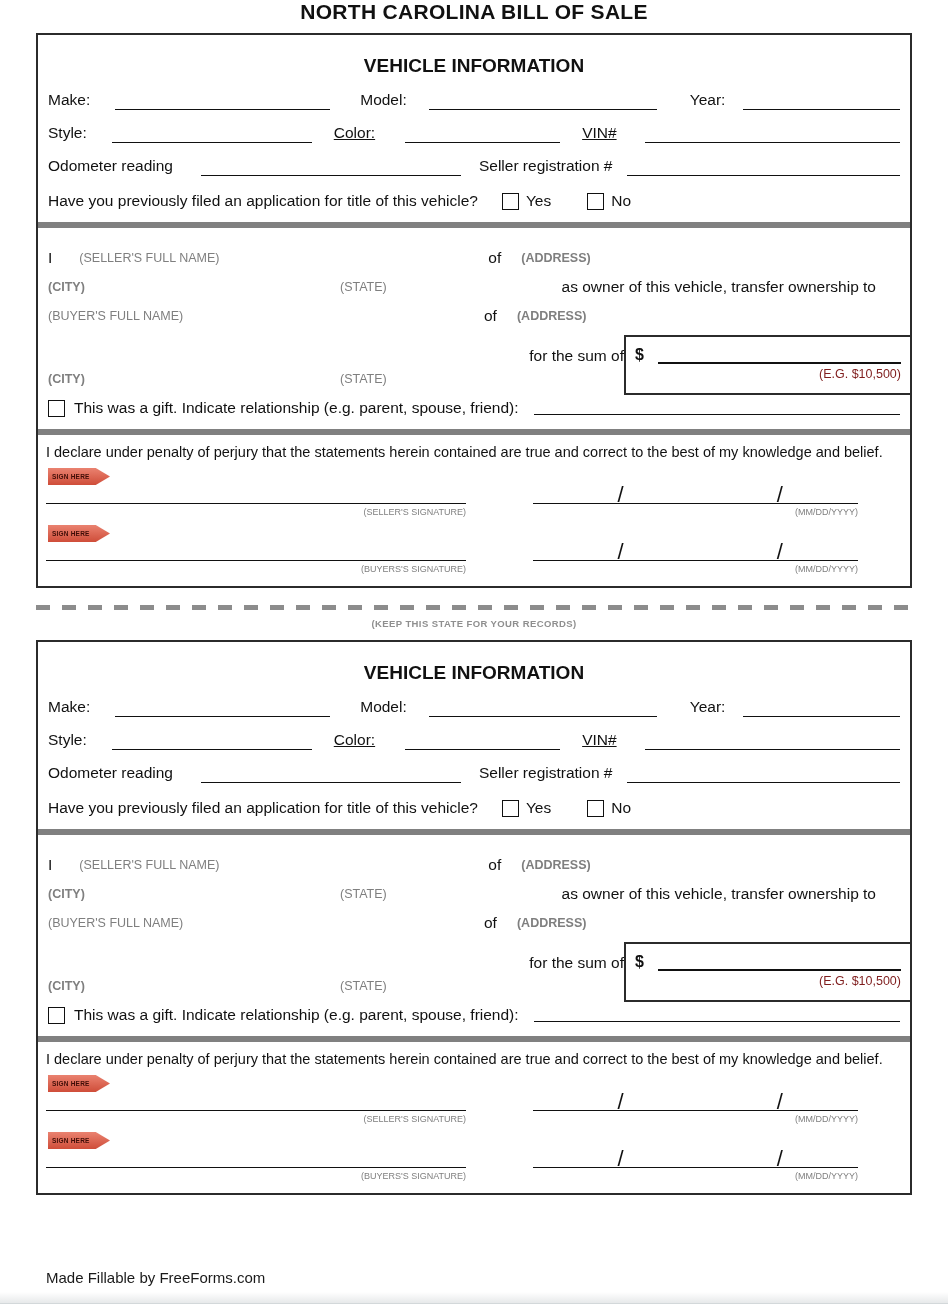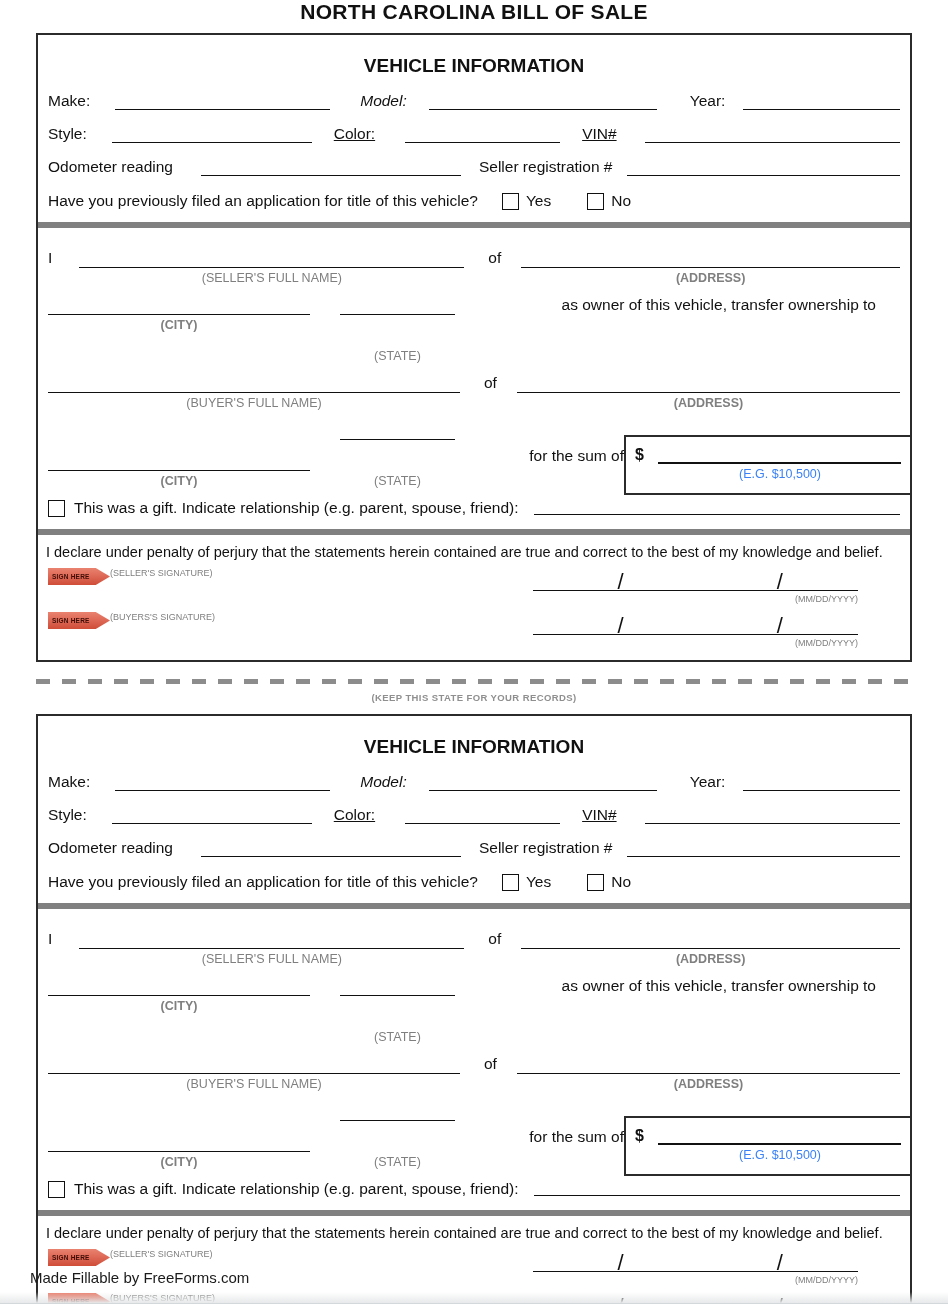--- a/index.html
+++ b/index.html
@@ -7,80 +7,80 @@
   body { font-family:"Liberation Sans", sans-serif; color:#111; }
   .page { width:948px; height:1304px; position:relative; background:#fff; overflow:hidden; }
   .doc-title { text-align:center; font-size:21px; font-weight:bold; letter-spacing:.3px; }
   .sheet { margin:0 36px; }
 
   .copy-box { border:2px solid #2b2b2b; margin-top:9px; padding:0; }
   .box-pad { padding:0 10px;margin-top:13px; }
 
   .section-heading { text-align:center; font-weight:bold; font-size:19px; padding-top:7px; }
 
-  .vrow { display:flex; align-items:center; margin-top:14px; font-size:15.5px; }
+  .vrow { display:flex; align-items:flex-start; margin-top:14px; font-size:15.5px; }
   .vrow:first-of-type { margin-top:12px; }
   .uline { border-bottom:1.7px solid #111; height:19px; }
   .lbl { white-space:nowrap; }
 
   .q-row { display:flex; align-items:center; margin:16px 0 12px 0; font-size:15.5px; }
   .checkbox { width:17px; height:17px; border:1.7px solid #111; background:#fff; flex:0 0 auto; }
 
   .gray-bar { height:6px; background:#808080; }
 
   .transfer { padding:20px 10px 12px 10px; font-size:15.5px; }
   .t-row { display:flex; margin-bottom:9px; }
-  .field { display:flex; flex-direction:column; }
+  .field { display:flex; flex-direction:row; }
   .fline { border-bottom:1.7px solid #111; height:20px; }
   .fhint { text-align:center; color:#7f7f7f; font-size:12.5px; padding-top:3px; height:18px; }
   .inline-word { line-height:20px; height:20px; }
   .owner-text { line-height:20px; height:20px; margin-left:auto; margin-right:24px; white-space:nowrap; }
 
   .sum-row { display:flex; align-items:flex-end; margin-bottom:6px; }
   .sum-label { margin-left:auto; margin-bottom:24px; white-space:nowrap; }
   .sum-box { width:288px; height:60px; border:2px solid #2b2b2b; margin-right:-12px; margin-bottom:-6px; padding:5px 9px 3px 9px; }
   .sum-inner { display:flex; align-items:flex-end; }
   .dollar { font-weight:bold; font-size:16px; margin-right:14px; line-height:18px; }
   .sum-line { flex:1; border-bottom:2.4px solid #111; height:22px; }
-  .sum-hint { text-align:center; color:#3b82f6; font-size:12.5px; padding-top:3px; margin-left:24px; }
+  .sum-hint { text-align:right; color:#7f1d1d; font-size:12.5px; padding-top:3px; margin-left:24px; }
 
   .gift-row { display:flex; align-items:center; margin-top:10px; font-size:15.5px; }
   .gift-line { flex:1; border-bottom:1.7px solid #111; height:14px; margin-left:15px; }
 
   .decl { padding:9px 10px 12px 8px; }
   .decl-text { font-size:14.5px; }
   .sig-block { display:flex; margin-top:5px; }
-  .sig-left { width:420px; display:flex; flex-direction:row; }
+  .sig-left { width:420px; display:flex; flex-direction:column; }
   .sign-tag { width:62px; height:17px; margin:3px 0 11px 2px; position:relative;
     background:linear-gradient(#ea8270,#cf4d39); clip-path:polygon(0 0,77% 0,100% 50%,77% 100%,0 100%);
     display:flex; align-items:center; filter:drop-shadow(0 0 .6px #8e2b1d); }
   .sign-tag span { font-size:6.5px; font-weight:bold; color:#3f0d07; letter-spacing:.2px; padding-left:4px; }
   .sig-line { border-bottom:1.6px solid #111; height:8px; }
   .sig-hint { text-align:right; color:#7f7f7f; font-size:9px; padding-top:3px; }
   .sig-right { margin-left:auto; margin-right:42px; width:325px; display:flex; flex-direction:column; justify-content:flex-end; }
   .date-line { position:relative; border-bottom:1.6px solid #111; height:26px; }
   .slash { position:absolute; bottom:-5px; font-size:22px; color:#111; }
   .slash.s1 { left:26%; } .slash.s2 { left:75%; }
 
   .cut-wrap { margin-top:17px; }
   .cut-line { height:5px; background:repeating-linear-gradient(90deg,#8c8c8c 0 14px,transparent 14px 26px); }
   .cut-note { text-align:center; color:#8f8f8f; font-size:9.5px; font-weight:bold; letter-spacing:.4px; padding:8px 0 2px 0; }
 
-  .footer { position:absolute; left:30px; bottom:18px; font-size:15px; color:#1a1a1a; }
+  .footer { position:absolute; left:46px; bottom:18px; font-size:15px; color:#1a1a1a; }
   .bottom-fade { position:absolute; left:0; bottom:0; width:100%; height:12px;
     background:linear-gradient(to bottom,rgba(233,235,236,0) 0%,#e7e9ea 100%); border-bottom:1px solid #d3d8da; }
 
   
   .w215{width:215px;margin-left:25px;} .w228{width:228px;margin-left:22px;} .wflex{flex:1;margin-left:18px;}
-  .ml30{margin-left:30px;font-style:italic;} .ml33{margin-left:33px;} .ml22{margin-left:22px;text-decoration:underline;}
+  .ml30{margin-left:30px;} .ml33{margin-left:33px;} .ml22{margin-left:22px;text-decoration:underline;}
   .w200{width:200px;margin-left:25px;} .w155{width:155px;margin-left:30px;} .wvin{flex:1;margin-left:28px;}
   .w260{width:260px;margin-left:28px;} .wreg{flex:1;margin-left:15px;} .ml18{margin-left:18px;}
   .cb1{margin-left:24px;} .cb2{margin-left:36px;} .cblbl{margin-left:7px;}
   .f385{width:385px;margin-left:27px;} .fof{margin:0 20px 0 24px;} .fflex{flex:1;font-weight:bold;}
-  .f262{width:262px;font-weight:bold;} .f115{width:115px;margin-left:30px;gap:31px;} .f412{width:412px;}
+  .f262{width:262px;font-weight:bold;} .f115{width:115px;margin-left:30px;} .f412{width:412px;}
 </style>
 </head>
 <body>
 
 <div class="page">
   <div class="doc-title">NORTH CAROLINA BILL OF SALE</div>
 
   <div class="sheet">
     <div>
   <div class="copy-box">

